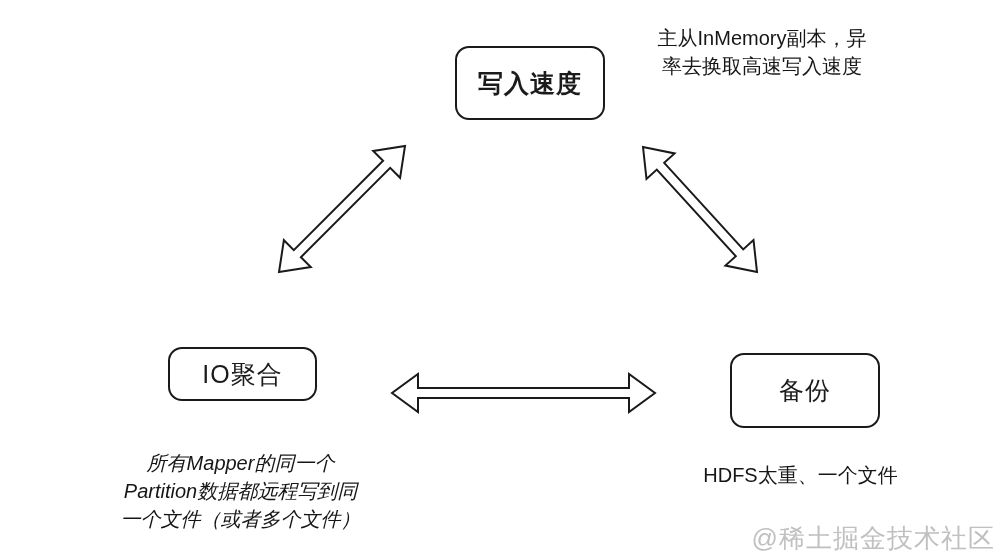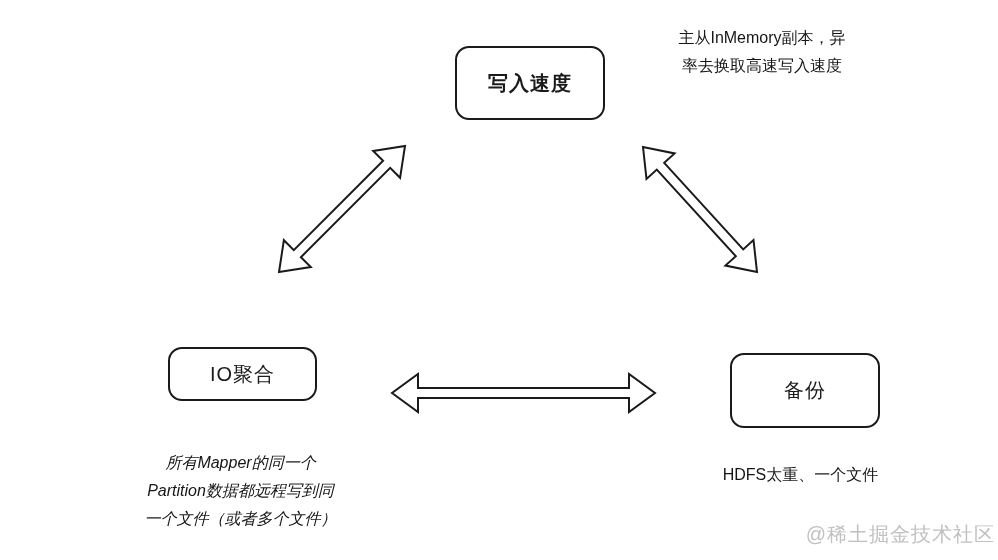--- a/index.html
+++ b/index.html
@@ -36,40 +36,40 @@
     background: #ffffff;
     display: flex;
     align-items: center;
     justify-content: center;
     box-sizing: border-box;
   }
   .node-write   { left: 455px; top: 46px;  width: 150px; height: 74px; }
   .node-io      { left: 168px; top: 347px; width: 149px; height: 54px; }
   .node-backup  { left: 730px; top: 353px; width: 150px; height: 75px; }
   .node-label {
-    font-size: 20px;
+    font-size: 25px;
     letter-spacing: 1px;
     white-space: nowrap;
   }
   .node-label.bold { font-weight: bold; }
   .note {
     position: absolute;
     text-align: center;
-    font-size: 16px;
+    font-size: 20px;
     line-height: 28px;
     color: #161616;
   }
   .note-write  { left: 612px; top: 24px;  width: 300px; }
   .note-io     { left: 98px;  top: 449px; width: 285px; font-style: italic; }
   .note-backup { left: 658px; top: 461px; width: 285px; }
   .watermark {
     position: absolute;
     right: 3px;
     top: 521px;
-    font-size: 20px;
+    font-size: 26px;
     letter-spacing: 1px;
     white-space: nowrap;
   }
 </style>
 </head>
 <body>
 
 <div class="canvas">
 
   <svg class="arrows-layer" viewBox="0 0 998 560">

